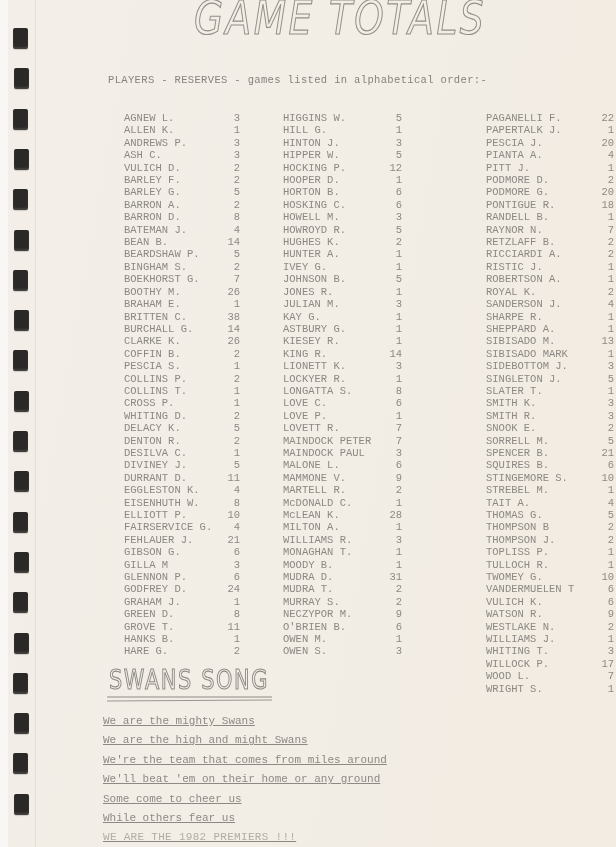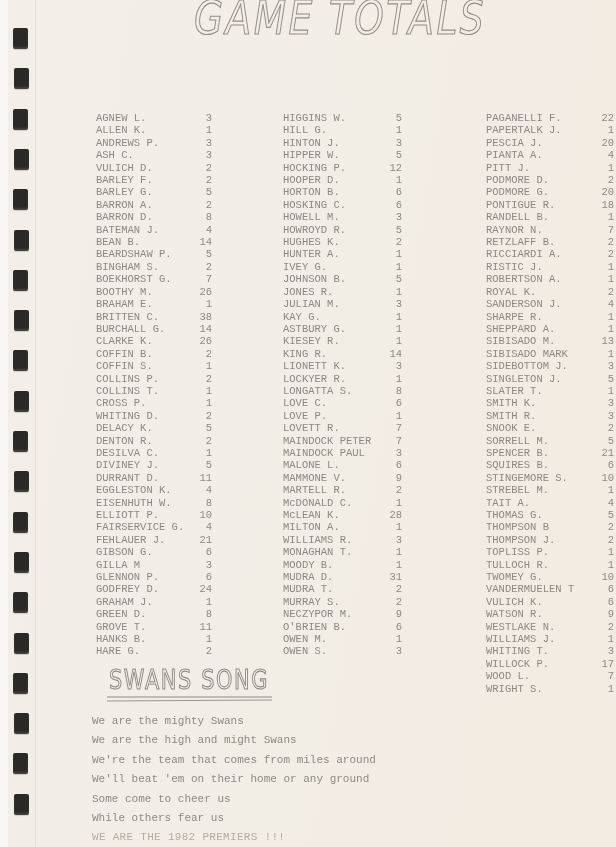--- a/index.html
+++ b/index.html
@@ -18,33 +18,33 @@
     position:absolute; left:13px; width:15px; height:21px;
     background:#2b2927; border-radius:2px;
     box-shadow:inset 0 -2px 2px rgba(255,255,255,0.12), 0 1px 1px rgba(0,0,0,0.15);
   }
   .title-art { position:absolute; left:190px; top:-11px; }
   .subtitle {
     position:absolute; left:108px; top:74px;
     font-size:10.5px; letter-spacing:0.35px; color:#86837e; white-space:pre;
   }
   .col { position:absolute; top:112px; }
-  .col-1 { left:96px; width:116px; }
+  .col-1 { left:124px; width:116px; }
   .col-2 { left:283px; width:119px; }
   .col-3 { left:449px; width:128px;margin-left:37px; }
   .row {
     display:flex; justify-content:space-between;
     height:12.42px; line-height:12.42px;
     font-size:10.5px; color:#8c8984; white-space:pre;
   }
   .pgames { text-align:right; }
   .song-head-art { position:absolute; left:104px; top:660px; }
   .song {
-    position:absolute; left:92px; top:712px;
-    font-size:11px; line-height:19.4px; color:#8d8a85; white-space:pre;
+    position:absolute; left:103px; top:712px;
+    font-size:11px; line-height:19.4px; color:#8d8a85; white-space:pre;text-decoration:underline;
   }
   .song .line:last-child { color:#b3aca2; letter-spacing:0.3px; }
 </style>
 </head>
 <body>
 
 <div class="page">
 
   <div class="edge-strip"></div>
   <div class="crease"></div>
@@ -68,20 +68,21 @@
       <div class="hole" style="top: 672.8px; left: 13px;"></div>
       <div class="hole" style="top: 713.1px; left: 14px;"></div>
       <div class="hole" style="top: 753.4px; left: 13px;"></div>
       <div class="hole" style="top: 793.7px; left: 14px;"></div>
     </div>
 
   <svg class="title-art" width="310" height="64">
     <text x="4" y="45" font-size="46" font-style="italic" font-family="DejaVu Sans, sans-serif" fill="none" stroke="#948f88" stroke-width="1.2" letter-spacing="3" textLength="292" lengthAdjust="spacingAndGlyphs">GAME TOTALS</text>
   </svg>
 
+  <div class="subtitle">PLAYERS - RESERVES - games listed in alphabetical order:-</div>
 
   <div class="col col-1">
       <div class="row"><span class="pname">AGNEW L.</span><span class="pgames">3</span></div>
       <div class="row"><span class="pname">ALLEN K.</span><span class="pgames">1</span></div>
       <div class="row"><span class="pname">ANDREWS P.</span><span class="pgames">3</span></div>
       <div class="row"><span class="pname">ASH C.</span><span class="pgames">3</span></div>
       <div class="row"><span class="pname">VULICH D.</span><span class="pgames">2</span></div>
       <div class="row"><span class="pname">BARLEY F.</span><span class="pgames">2</span></div>
       <div class="row"><span class="pname">BARLEY G.</span><span class="pgames">5</span></div>
       <div class="row"><span class="pname">BARRON A.</span><span class="pgames">2</span></div>
@@ -90,21 +91,21 @@
       <div class="row"><span class="pname">BEAN B.</span><span class="pgames">14</span></div>
       <div class="row"><span class="pname">BEARDSHAW P.</span><span class="pgames">5</span></div>
       <div class="row"><span class="pname">BINGHAM S.</span><span class="pgames">2</span></div>
       <div class="row"><span class="pname">BOEKHORST G.</span><span class="pgames">7</span></div>
       <div class="row"><span class="pname">BOOTHY M.</span><span class="pgames">26</span></div>
       <div class="row"><span class="pname">BRAHAM E.</span><span class="pgames">1</span></div>
       <div class="row"><span class="pname">BRITTEN C.</span><span class="pgames">38</span></div>
       <div class="row"><span class="pname">BURCHALL G.</span><span class="pgames">14</span></div>
       <div class="row"><span class="pname">CLARKE K.</span><span class="pgames">26</span></div>
       <div class="row"><span class="pname">COFFIN B.</span><span class="pgames">2</span></div>
-      <div class="row"><span class="pname">COFFIN S.</span><span class="pgames">1</span></div>
+      <div class="row"><span class="pname">PESCIA S.</span><span class="pgames">1</span></div>
       <div class="row"><span class="pname">COLLINS P.</span><span class="pgames">2</span></div>
       <div class="row"><span class="pname">COLLINS T.</span><span class="pgames">1</span></div>
       <div class="row"><span class="pname">CROSS P.</span><span class="pgames">1</span></div>
       <div class="row"><span class="pname">WHITING D.</span><span class="pgames">2</span></div>
       <div class="row"><span class="pname">DELACY K.</span><span class="pgames">5</span></div>
       <div class="row"><span class="pname">DENTON R.</span><span class="pgames">2</span></div>
       <div class="row"><span class="pname">DESILVA C.</span><span class="pgames">1</span></div>
       <div class="row"><span class="pname">DIVINEY J.</span><span class="pgames">5</span></div>
       <div class="row"><span class="pname">DURRANT D.</span><span class="pgames">11</span></div>
       <div class="row"><span class="pname">EGGLESTON K.</span><span class="pgames">4</span></div>

